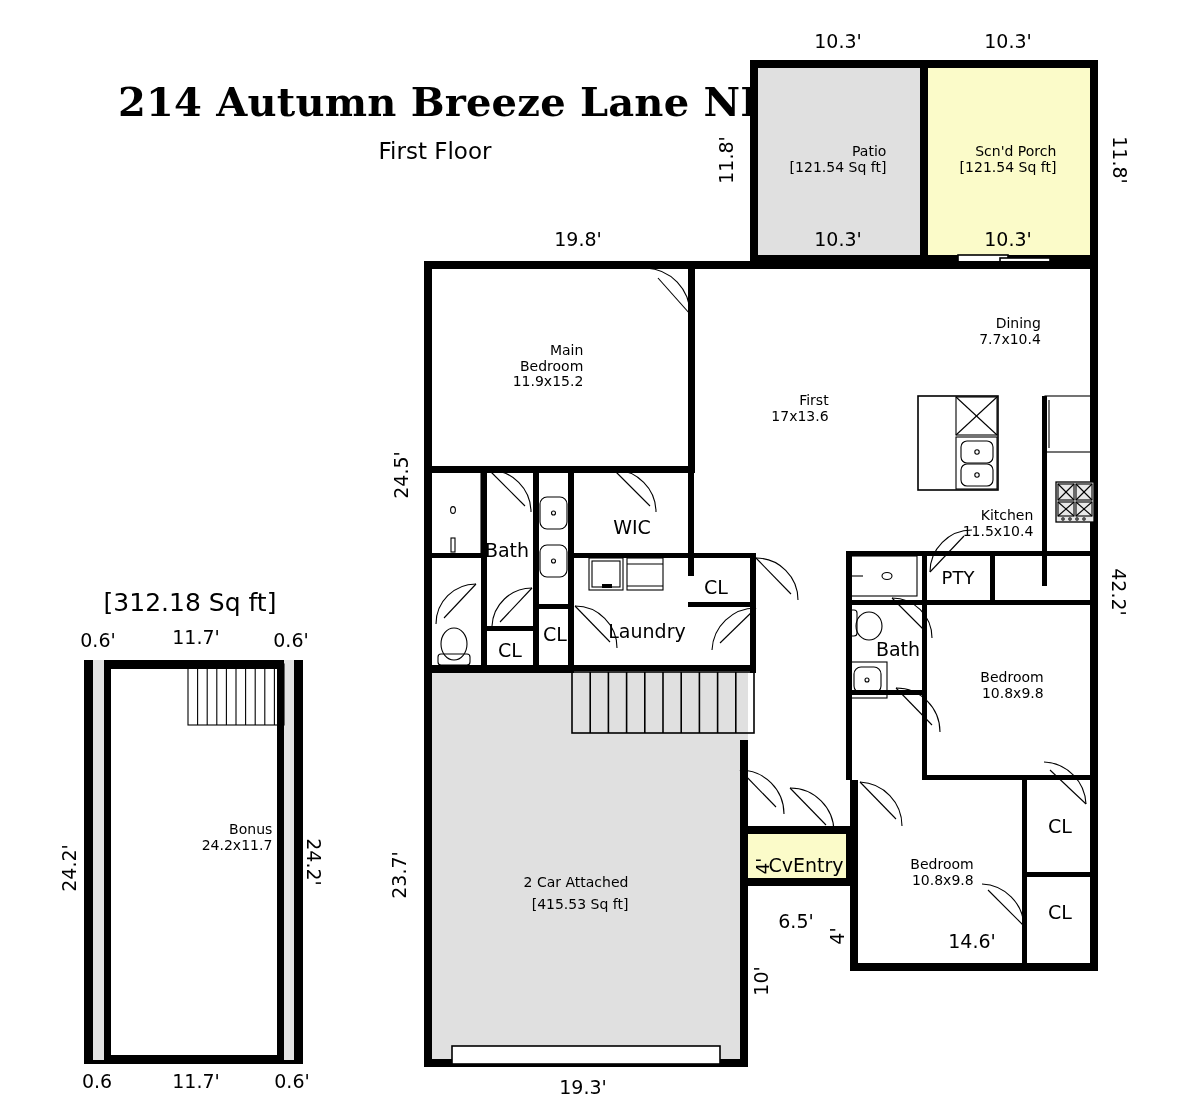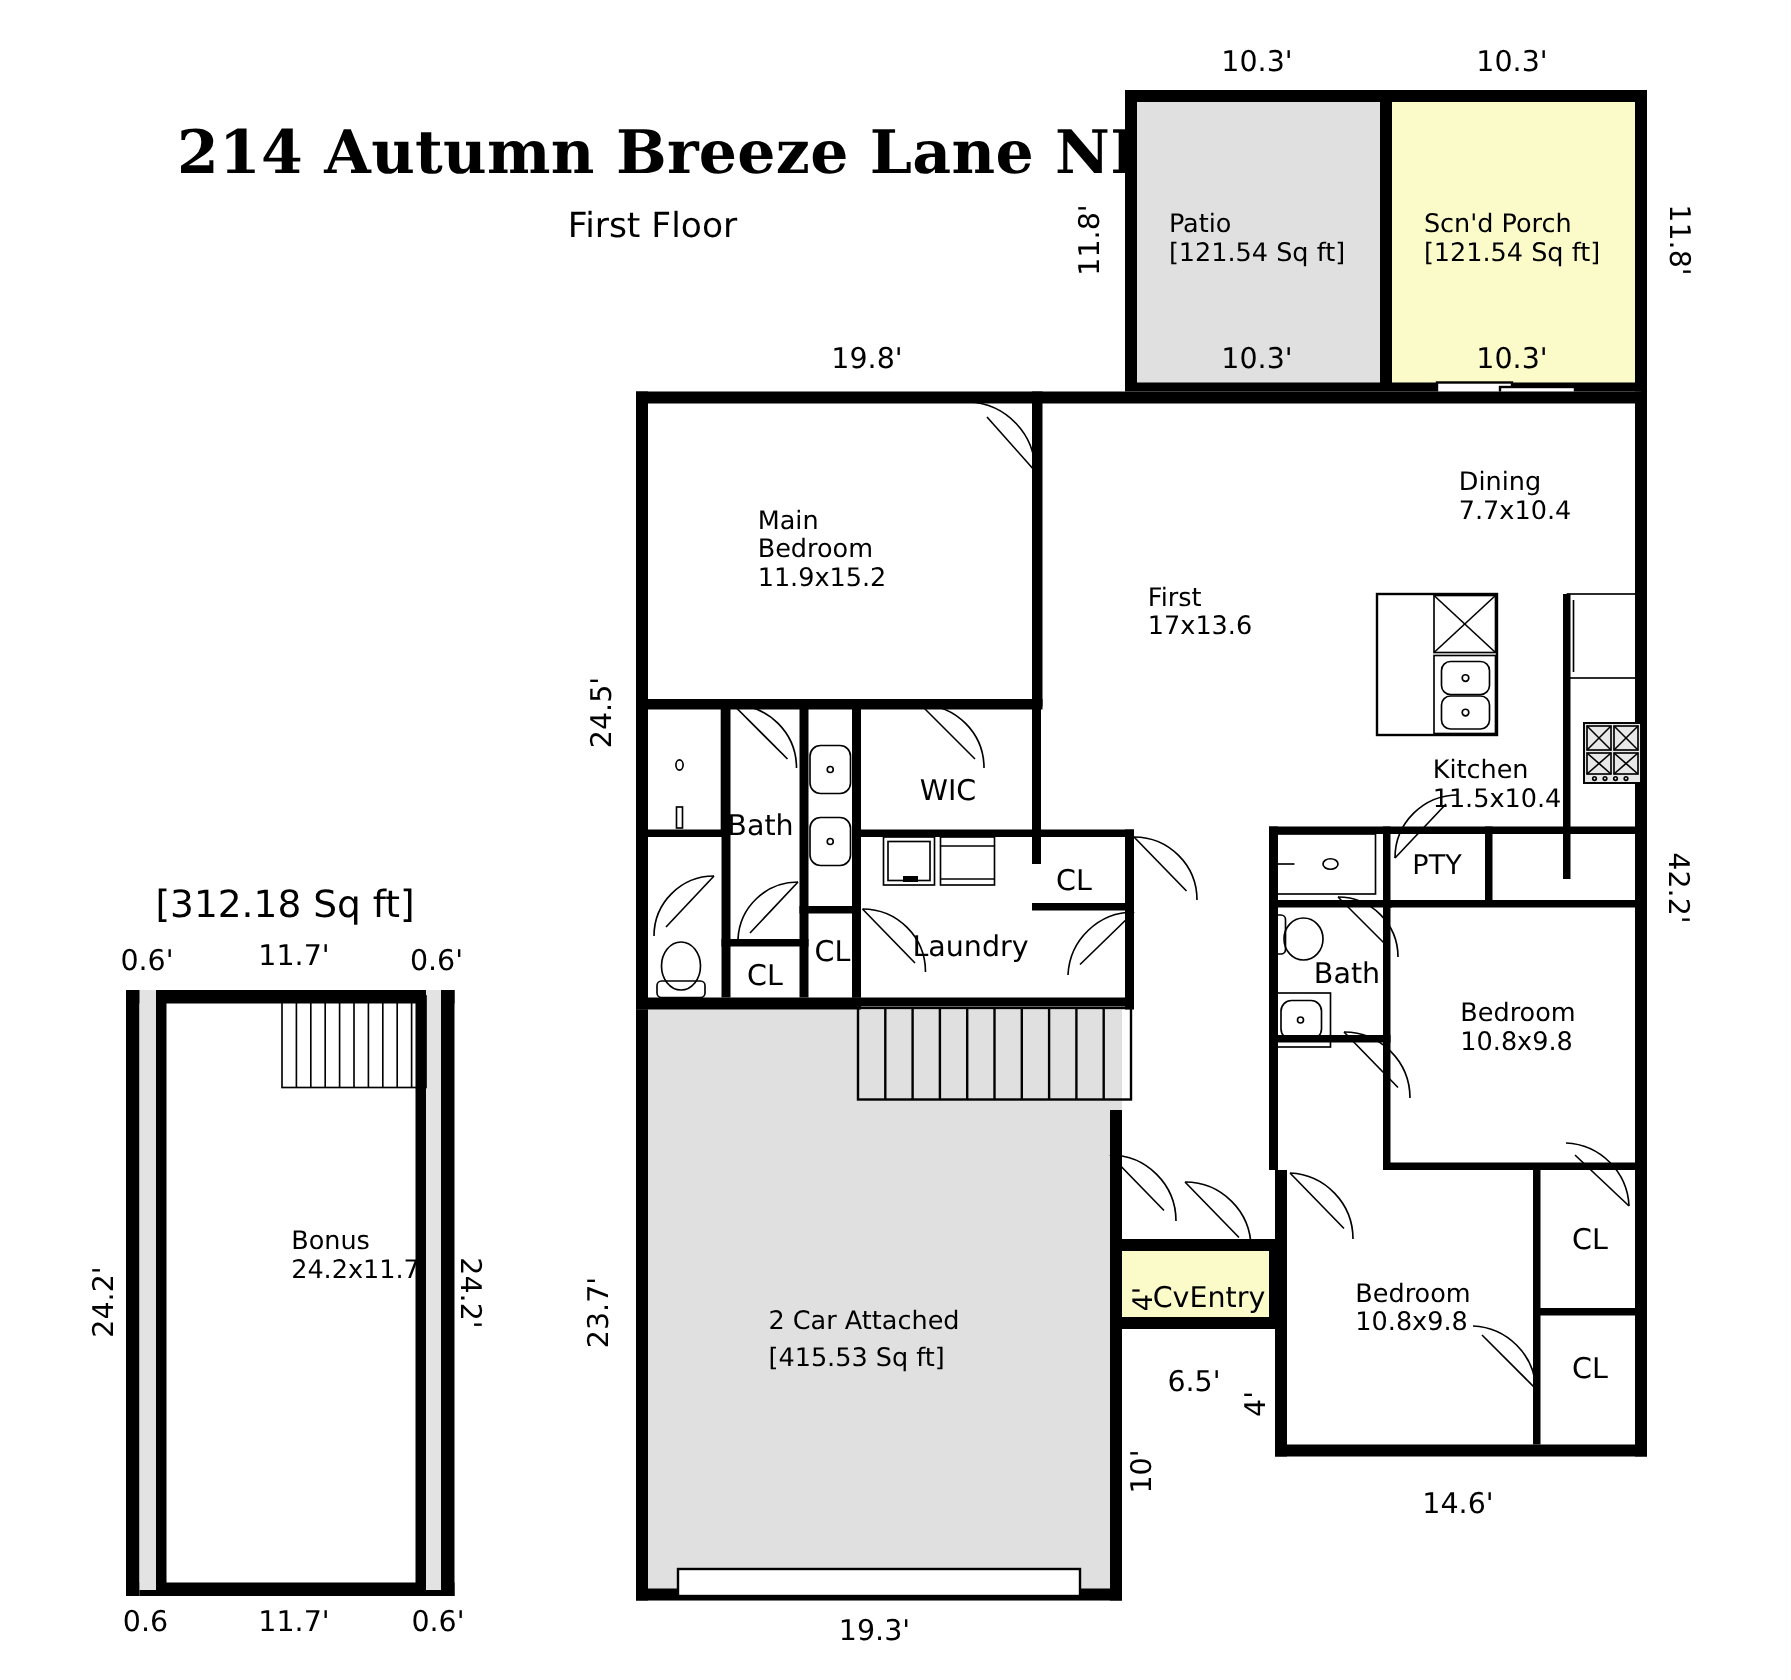--- a/index.html
+++ b/index.html
@@ -10,21 +10,21 @@
     color:#000;
   }
   .stage{position:absolute;left:0;top:0;width:1194px;height:1120px;}
 
   
   .lbl{position:absolute;white-space:nowrap;line-height:1.12;}
   .ctr{transform:translate(-50%,-50%);}
   .rot90{transform:translate(-50%,-50%) rotate(-90deg);}
   .rot90b{transform:translate(-50%,-50%) rotate(90deg);}
   .dim{font-size:19px;letter-spacing:0px;}
-  .room{font-size:17px;text-align:left;}
+  .room{font-size:14px;text-align:right;}
   .room .l2{display:block;}
   .small{font-size:19px;}
   .tiny{font-size:18px;}
 
   .title{
     position:absolute;left:118px;top:78px;
     font-family:"DejaVu Serif","Liberation Serif",serif;
     font-size:40px;font-weight:700;letter-spacing:.2px;white-space:nowrap;
   }
   .subt{position:absolute;text-align:center;font-size:23px;white-space:nowrap;}
@@ -407,20 +407,20 @@
     <span class="l2" style="margin-top:6px;">[415.53 Sq ft]</span>
   </div>
 
   <div class="lbl small ctr" style="left:806px;top:866px;">CvEntry</div>
 
   <div class="lbl dim ctr" style="left:578px;top:240px;">19.8'</div>
   <div class="lbl dim rot90" style="left:402px;top:475px;">24.5'</div>
   <div class="lbl dim rot90" style="left:400px;top:875px;">23.7'</div>
   <div class="lbl dim rot90b" style="left:1118px;top:592px;">42.2'</div>
   <div class="lbl dim ctr" style="left:583px;top:1088px;">19.3'</div>
-  <div class="lbl dim ctr" style="left:972px;top:1003px;">14.6'</div>
+  <div class="lbl dim ctr" style="left:972px;top:942px;">14.6'</div>
   <div class="lbl dim ctr" style="left:796px;top:922px;">6.5'</div>
   <div class="lbl dim rot90" style="left:838px;top:936px;">4'</div>
   <div class="lbl dim rot90" style="left:762px;top:981px;">10'</div>
   <div class="lbl dim rot90" style="left:763px;top:866px;font-size:18px;">4'</div>
 
 
 </div>
 
 </body></html>

